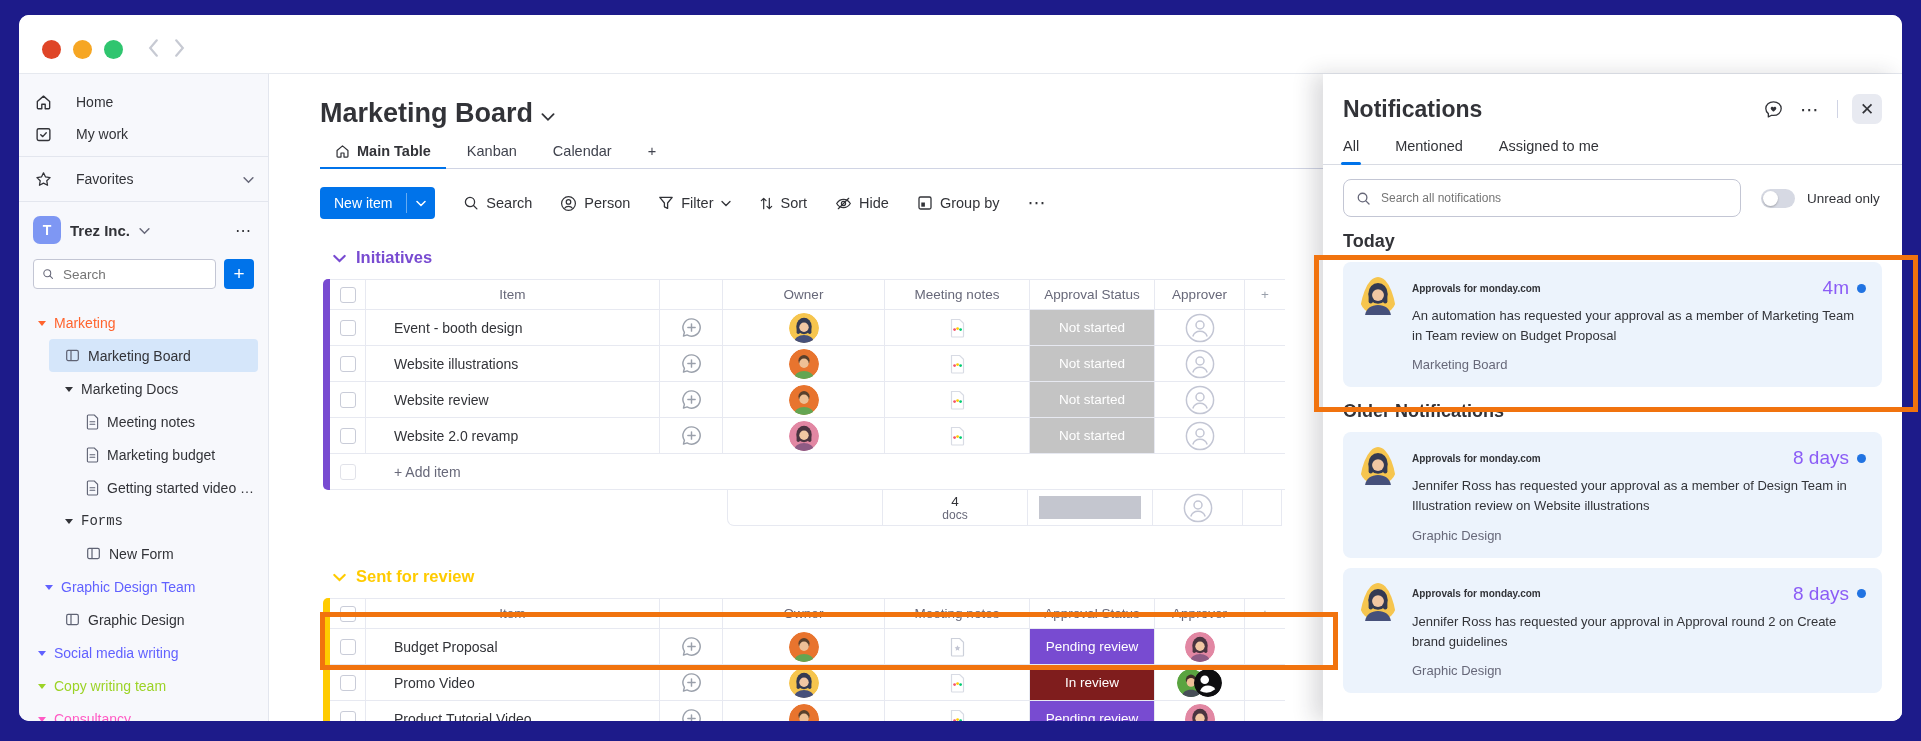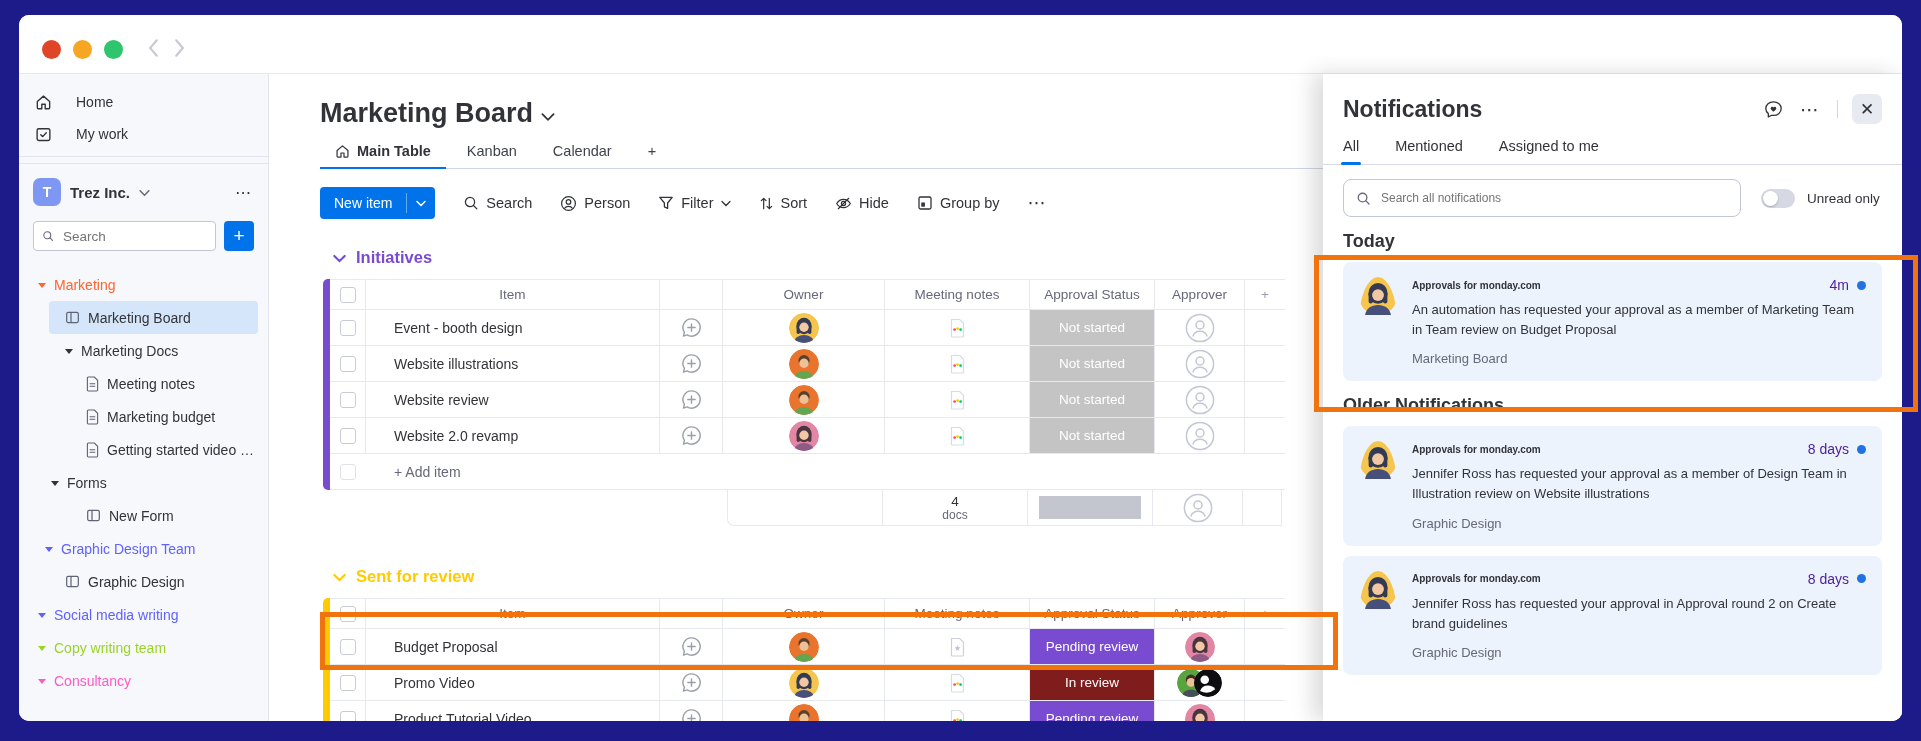--- a/index.html
+++ b/index.html
@@ -82,21 +82,21 @@
   .p-search{margin-top:14px;display:flex;align-items:center;gap:12px;}
   .p-input{flex:0 0 398px;height:38px;border:1px solid #c3c6d4;border-radius:8px;display:flex;align-items:center;padding:0 12px;gap:8px;box-sizing:border-box;}
   .p-input input{border:0;outline:0;flex:1;font-size:12px;color:#676879;font-family:inherit;background:transparent;}
   .tgl{width:34px;height:19px;border-radius:10px;background:#d6d9e3;position:relative;flex:0 0 auto;margin-left:8px;cursor:pointer;}
   .tgl::after{content:"";position:absolute;left:2px;top:2px;width:15px;height:15px;border-radius:50%;background:#fff;box-shadow:0 1px 2px rgba(0,0,0,.25);}
   .tgl-lbl{font-size:13.5px;color:#323338;white-space:nowrap;}
   .n-sec-head{margin-top:14px;font-size:18px;font-weight:bold;color:#323338;}
   .ncard{display:flex;gap:15px;background:#ecf3fc;border-radius:8px;padding:15px 16px;margin-top:10px;cursor:pointer;}
   .n-top{display:flex;align-items:center;}
   .n-title{font-weight:bold;font-size:10px;color:#323338;flex:1;}
-  .n-time{font-size:14px;color:#4c1d95;}
+  .n-time{font-size:19px;color:#8b5cf6;}
   .n-dot{width:9px;height:9px;border-radius:50%;background:#2173e2;margin-left:8px;}
   .n-main{flex:1;}
   .n-body{margin-top:7px;font-size:13px;line-height:1.55;color:#323338;max-width:472px;}
   .n-board{margin-top:11px;font-size:13px;color:#676879;}
   
   .annot{position:absolute;border:5px solid #f1730e;z-index:20;pointer-events:none;}
   #annot-notif{left:1314px;top:255px;width:594px;height:147px;}
   #annot-row{left:320px;top:612px;width:1008px;height:48px;}
 </style>
 </head>
@@ -125,20 +125,29 @@
         <span>Home</span>
       </div>
       <div class="side-item">
         <svg width="17" height="17" viewBox="0 0 16 16">
             <rect x="2" y="2.6" width="12" height="11" rx="1.5" fill="none" stroke="#323338" stroke-width="1.3"></rect>
             <path d="M5.4 8.2 7.3 10l3.3-3.6" fill="none" stroke="#323338" stroke-width="1.3" stroke-linecap="round" stroke-linejoin="round"></path>
           </svg>
         <span>My work</span>
       </div>
       <div class="side-div"></div>
+      <div class="side-item">
+        <svg width="17" height="17" viewBox="0 0 16 16">
+            <path d="m8 1.7 1.9 3.9 4.3.6-3.1 3 .7 4.2L8 11.4l-3.8 2 .7-4.2-3.1-3 4.3-.6z" fill="none" stroke="#323338" stroke-width="1.2" stroke-linejoin="round"></path>
+          </svg>
+        <span>Favorites</span>
+        <span style="margin-left:auto"><svg width="11" height="8" viewBox="0 0 10 6">
+              <path d="M1 1l4 4 4-4" fill="none" stroke="#676879" stroke-width="1.4" stroke-linecap="round"></path>
+            </svg></span>
+      </div>
       <div class="side-div"></div>
       <div class="ws-row">
         <span class="ws-avatar">T</span>
         <span class="ws-name">Trez Inc.</span>
         <span><svg width="11" height="8" viewBox="0 0 10 6">
               <path d="M1 1l4 4 4-4" fill="none" stroke="#676879" stroke-width="1.4" stroke-linecap="round"></path>
             </svg></span>
         <span class="ws-more">⋯</span>
       </div>
       <div class="search-row">
@@ -181,21 +190,21 @@
             </svg>
             <span>Marketing budget</span>
           </div>
           <div class="tree-item" style="padding-left: 67px;">
             <svg width="13" height="16" viewBox="0 0 14 17">
               <path d="M2.5 1h6.5l3.5 3.5V15a1 1 0 0 1-1 1H2.5a1 1 0 0 1-1-1V2a1 1 0 0 1 1-1z" fill="none" stroke="#5f6374" stroke-width="1.2"></path>
               <path d="M4.3 8.2h5.2M4.3 11h5.2" stroke="#5f6374" stroke-width="1.1" stroke-linecap="round"></path>
             </svg>
             <span>Getting started video …</span>
           </div>
-          <div class="tree-item" style="padding-left: 32px;">
+          <div class="tree-item" style="padding-left: 46px; font-family: Liberation Mono, monospace;">
             <span class="tri"></span>
             <span>Forms</span>
           </div>
           <div class="tree-item" style="padding-left: 67px;">
             <svg width="15" height="15" viewBox="0 0 16 16">
               <rect x="1.8" y="2.6" width="12.4" height="10.8" rx="1.6" fill="none" stroke="#5f6374" stroke-width="1.3"></rect>
               <line x1="6.4" y1="2.6" x2="6.4" y2="13.4" stroke="#5f6374" stroke-width="1.3"></line>
             </svg>
             <span>New Form</span>
           </div>

